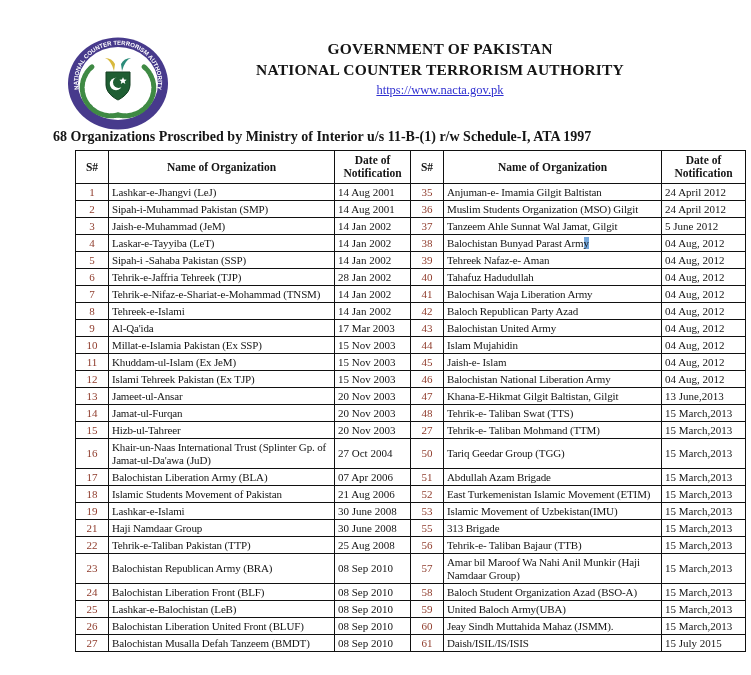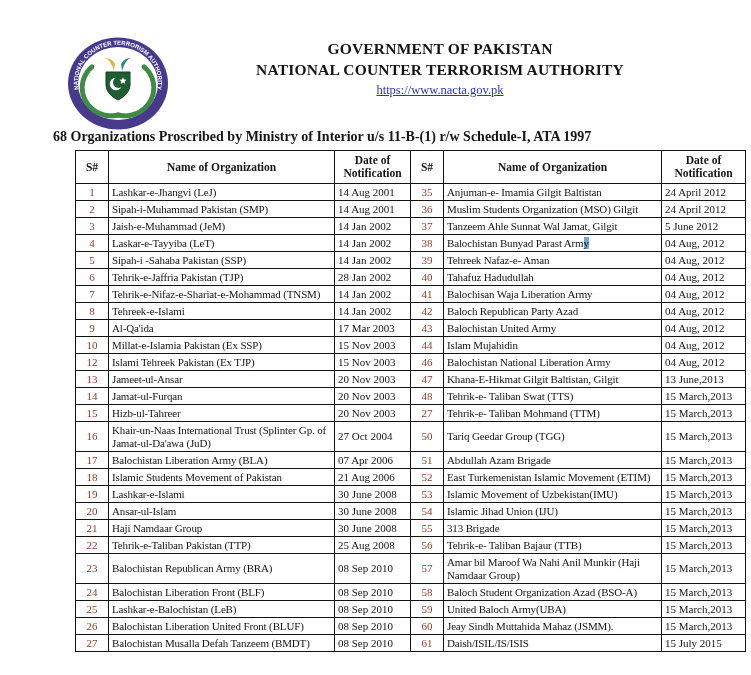--- a/index.html
+++ b/index.html
@@ -120,21 +120,21 @@
         <tr>
           <td class="serial">5</td>
           <td class="name">Sipah-i -Sahaba Pakistan (SSP)</td>
           <td class="date">14 Jan 2002</td>
           <td class="serial">39</td>
           <td class="name">Tehreek Nafaz-e- Aman</td>
           <td class="date">04 Aug, 2012</td>
         </tr>
         <tr>
           <td class="serial">6</td>
-          <td class="name">Tehrik-e-Jaffria Pakistan (TJP)</td>
+          <td class="name">Tehrik-e-Jaffria Tehreek (TJP)</td>
           <td class="date">28 Jan 2002</td>
           <td class="serial">40</td>
           <td class="name">Tahafuz Hadudullah</td>
           <td class="date">04 Aug, 2012</td>
         </tr>
         <tr>
           <td class="serial">7</td>
           <td class="name">Tehrik-e-Nifaz-e-Shariat-e-Mohammad (TNSM)</td>
           <td class="date">14 Jan 2002</td>
           <td class="serial">41</td>
@@ -156,20 +156,28 @@
           <td class="serial">43</td>
           <td class="name">Balochistan United Army</td>
           <td class="date">04 Aug, 2012</td>
         </tr>
         <tr>
           <td class="serial">10</td>
           <td class="name">Millat-e-Islamia Pakistan (Ex SSP)</td>
           <td class="date">15 Nov 2003</td>
           <td class="serial">44</td>
           <td class="name">Islam Mujahidin</td>
+          <td class="date">04 Aug, 2012</td>
+        </tr>
+        <tr>
+          <td class="serial">11</td>
+          <td class="name">Khuddam-ul-Islam (Ex JeM)</td>
+          <td class="date">15 Nov 2003</td>
+          <td class="serial">45</td>
+          <td class="name">Jaish-e- Islam</td>
           <td class="date">04 Aug, 2012</td>
         </tr>
         <tr>
           <td class="serial">12</td>
           <td class="name">Islami Tehreek Pakistan (Ex TJP)</td>
           <td class="date">15 Nov 2003</td>
           <td class="serial">46</td>
           <td class="name">Balochistan National Liberation Army</td>
           <td class="date">04 Aug, 2012</td>
         </tr>
@@ -223,28 +231,20 @@
         </tr>
         <tr>
           <td class="serial">19</td>
           <td class="name">Lashkar-e-Islami</td>
           <td class="date">30 June 2008</td>
           <td class="serial">53</td>
           <td class="name">Islamic Movement of Uzbekistan(IMU)</td>
           <td class="date">15 March,2013</td>
         </tr>
         <tr>
-          <td class="serial">20</td>
-          <td class="name">Ansar-ul-Islam</td>
-          <td class="date">30 June 2008</td>
-          <td class="serial">54</td>
-          <td class="name">Islamic Jihad Union (IJU)</td>
-          <td class="date">15 March,2013</td>
-        </tr>
-        <tr>
           <td class="serial">21</td>
           <td class="name">Haji Namdaar Group</td>
           <td class="date">30 June 2008</td>
           <td class="serial">55</td>
           <td class="name">313 Brigade</td>
           <td class="date">15 March,2013</td>
         </tr>
         <tr>
           <td class="serial">22</td>
           <td class="name">Tehrik-e-Taliban Pakistan (TTP)</td>

